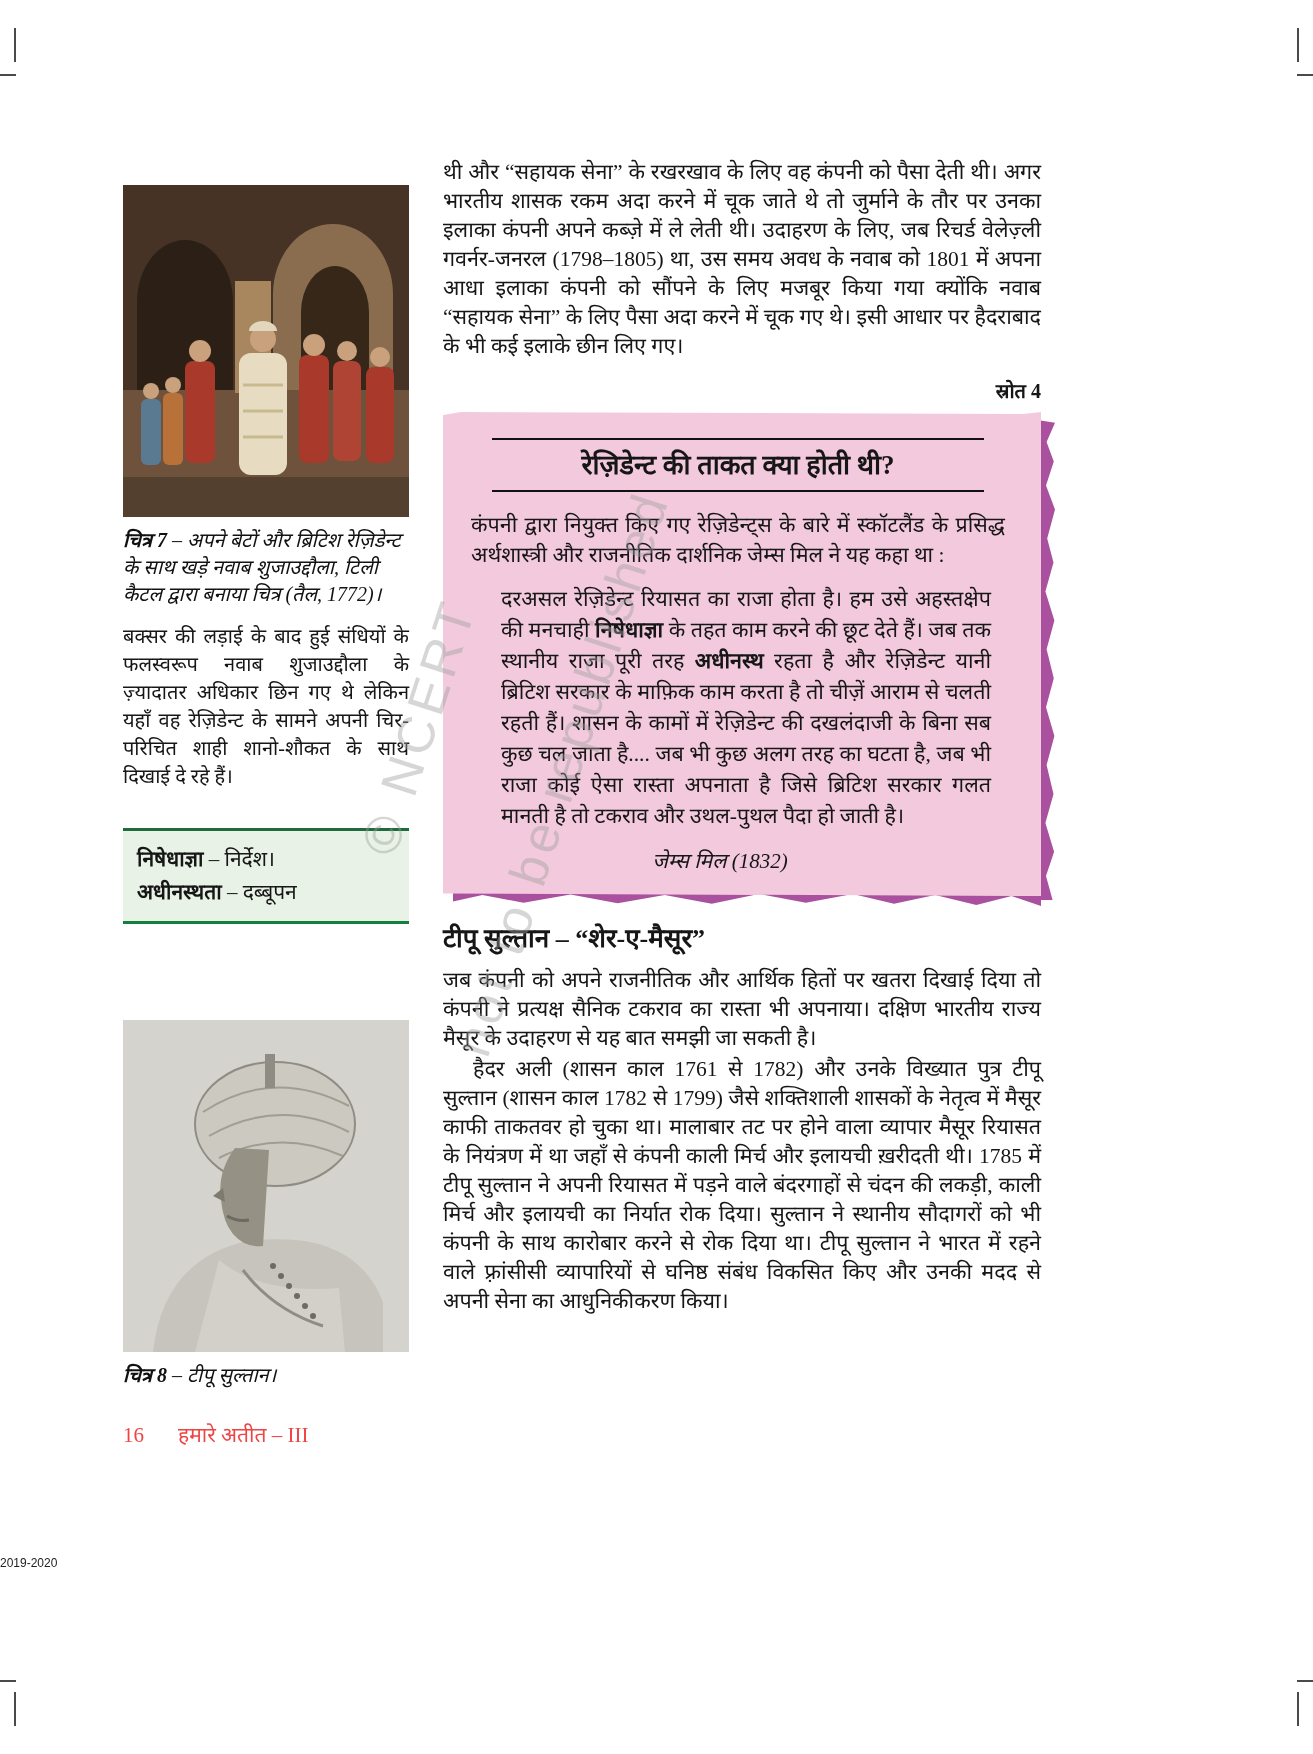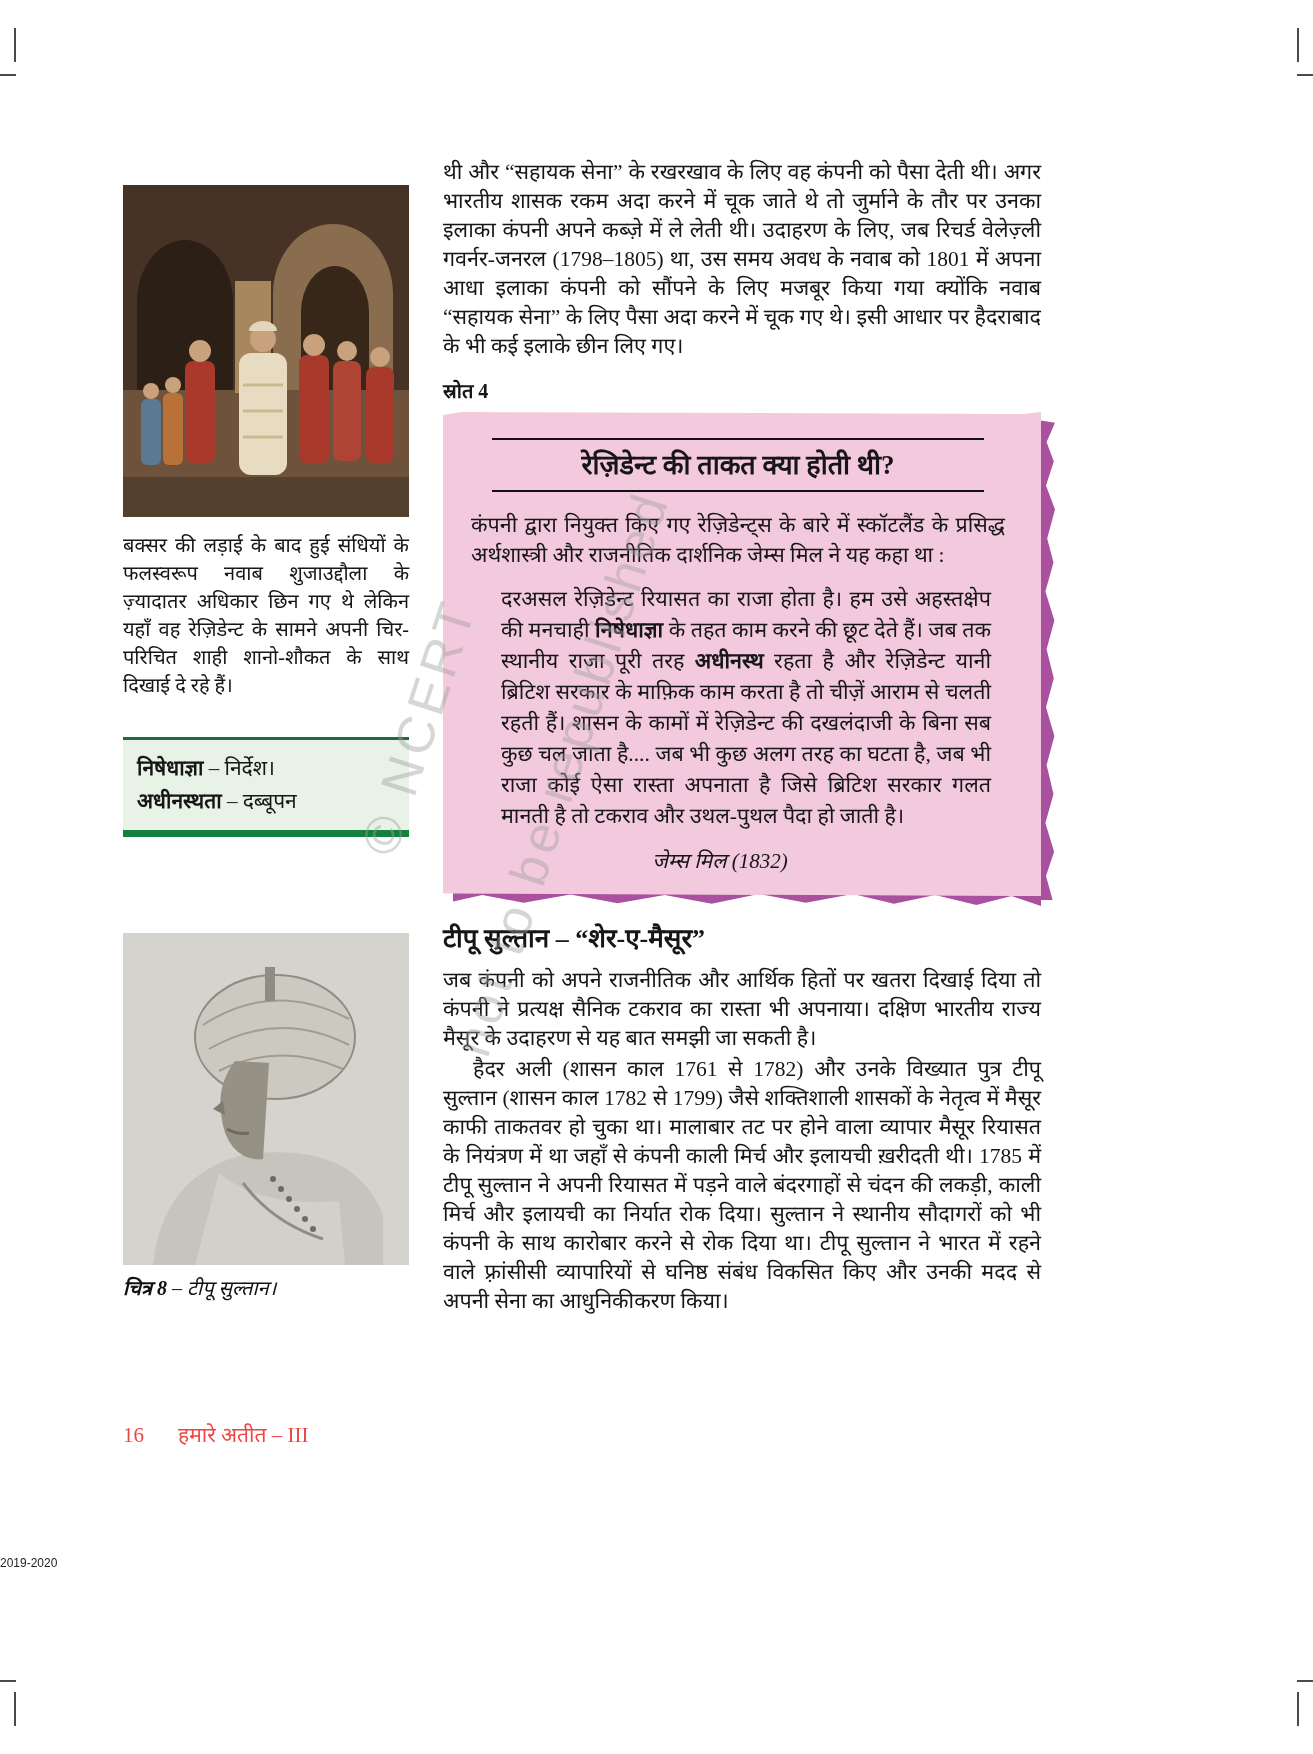--- a/index.html
+++ b/index.html
@@ -25,28 +25,28 @@
   .left-col  { position:absolute; left:123px; top:185px; width:286px; }
   .right-col { position:absolute; left:443px; top:158px; width:598px; }
 
   .figure-img { width:286px; display:block; background:#ccc; }
   .fig-caption { margin-top:10px; font-style:italic; font-size:20px; line-height:27px; color:#111; }
   .fig-caption b { font-style:italic; }
   .side-para { margin-top:14px; font-size:20px; line-height:28px; text-align:justify; }
 
   .glossary-box {
     margin-top:38px; background:#e9f2e6;
-    border-top:3px solid #1f6b3d; border-bottom:7px solid #15803d;
+    border-top:3px solid #1f6b3d; border-bottom:3px solid #15803d;
     padding:12px 14px; font-size:21px; line-height:33px;
   }
   .glossary-box .term { font-weight:bold; }
 
   .body-text { font-size:21.5px; line-height:29px; text-align:justify; }
 
-  .source-label { margin-top:16px; font-weight:bold; font-size:20px; }
+  .source-label { margin-top:16px; font-weight:bold; font-size:20px;text-align:right; }
 
   .source-wrap { position:relative; margin-top:8px; }
   .torn-right {
     position:absolute; top:6px; right:-14px; width:30px; height:calc(100% - 2px);
     background:#a9519f; z-index:1;
     clip-path:polygon(0 0,100% 1%,72% 5%,96% 9%,70% 14%,100% 19%,74% 25%,95% 30%,68% 36%,98% 42%,72% 48%,96% 54%,70% 60%,98% 66%,72% 72%,95% 78%,68% 84%,97% 90%,70% 95%,92% 100%,0 100%);
   }
   .torn-bottom {
     position:absolute; left:10px; bottom:-10px; width:calc(100% - 10px); height:22px;
     background:#a9519f; z-index:1;
@@ -124,20 +124,21 @@
       </g>
 
       <g>
         <rect x="18" y="214" width="20" height="66" rx="6" fill="#5a7a92"></rect>
         <circle cx="28" cy="206" r="8" fill="#c9a17c"></circle>
         <rect x="40" y="208" width="20" height="72" rx="6" fill="#b9713a"></rect>
         <circle cx="50" cy="200" r="8" fill="#c9a17c"></circle>
       </g>
     </svg>
 
+    <p class="fig-caption"><b>चित्र 7</b><span> – अपने बेटों और ब्रिटिश रेज़िडेन्ट के साथ खड़े नवाब शुजाउद्दौला, टिली कैटल द्वारा बनाया चित्र (तैल, 1772)।</span></p>
 
     <p class="side-para">बक्सर की लड़ाई के बाद हुई संधियों के फलस्वरूप नवाब शुजाउद्दौला के ज़्यादातर अधिकार छिन गए थे लेकिन यहाँ वह रेज़िडेन्ट के सामने अपनी चिर-परिचित शाही शानो-शौकत के साथ दिखाई दे रहे हैं।</p>
 
     <div class="glossary-box">
       <div><span class="term">निषेधाज्ञा</span><span> – निर्देश।</span></div>
       <div><span class="term">अधीनस्थता</span><span> – दब्बूपन</span></div>
     </div>
 
     <svg class="figure-img" width="286" height="332" viewBox="0 0 286 332" style="margin-top:96px;" xmlns="http://www.w3.org/2000/svg" role="img">
       <rect width="286" height="332" fill="#d9d8d3"></rect>

